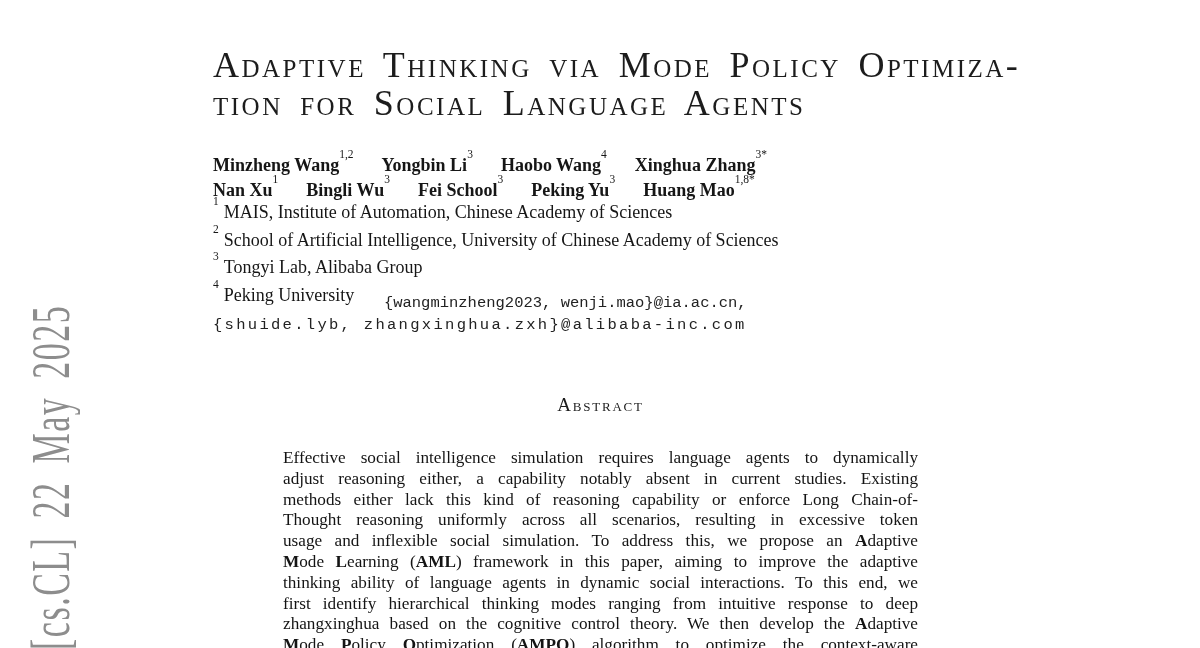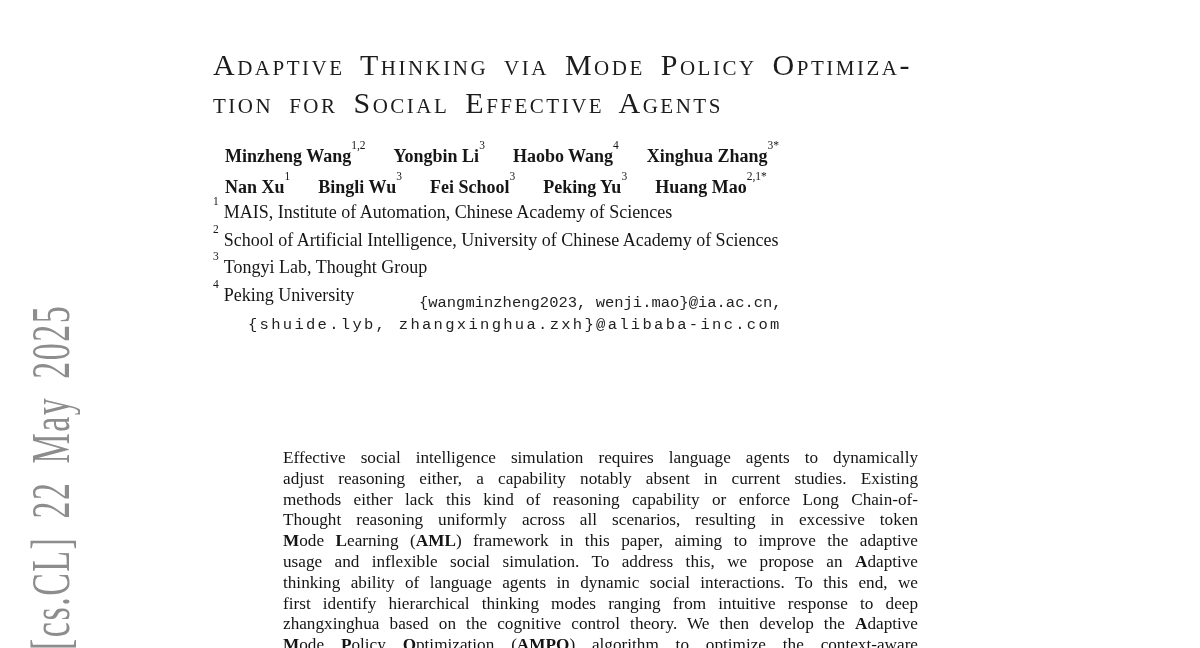--- a/index.html
+++ b/index.html
@@ -11,83 +11,84 @@
     position:absolute;left:34px;top:300px;height:350px;width:34px;
     writing-mode:vertical-rl;line-height:1;
     transform:scaleX(1.6) rotate(180deg);transform-origin:center center;
     font-family:"Liberation Serif",serif;
     font-size:34px;letter-spacing:1.5px;word-spacing:8px;
     color:#8d8d8d;white-space:nowrap;
   }
 
   
   .title{position:absolute;left:213px;top:46px;width:860px;
-    font-size:30px;line-height:38px;font-variant:small-caps;
+    font-size:36px;line-height:38px;font-variant:small-caps;
     letter-spacing:2.5px;word-spacing:6px;color:#1c1c1c;white-space:nowrap;}
 
   
-  .authors{position:absolute;left:213px;top:138px;width:700px;
-    font-size:18px;line-height:26px;font-weight:700;white-space:nowrap;margin-left:12px;}
+  .authors{position:absolute;left:213px;top:150px;width:700px;
+    font-size:18px;line-height:20px;font-weight:700;white-space:nowrap;}
   .author{display:inline-block;margin-right:28px;}
   .author sup,.affil sup{font-weight:400;font-size:11.5px;position:relative;top:-6px;}
 
   
   .affils{position:absolute;left:213px;top:196px;font-size:18px;line-height:22.5px;}
   .affil sup{margin-right:5px;}
 
   
   .emails{position:absolute;left:213px;top:292px;
     font-family:"Liberation Mono","DejaVu Sans Mono",monospace;
     font-size:15.5px;line-height:22px;color:#222222;white-space:nowrap;text-align:right;}
-  .emails .l2{letter-spacing:2.3px;margin-left:35px;}
+  .emails .l2{letter-spacing:2.3px;}
 
   
   .abs-head{position:absolute;left:283px;top:394px;width:635px;text-align:center;
     font-size:19px;font-variant:small-caps;letter-spacing:1.8px;color:#1c1c1c;}
   .abs-body{position:absolute;left:283px;top:448px;width:635px;
     font-size:17.2px;line-height:20.8px;color:#141414;}
   .aline{text-align:justify;text-align-last:justify;white-space:nowrap;height:20.8px;overflow:visible;}
   .bseg{font-weight:700;}
 </style>
 </head>
 <body>
 
 <div class="page">
 
   <div class="stamp">[cs.CL] 22 May 2025</div>
 
   <div class="title">
     <div>Adaptive Thinking via Mode Policy Optimiza-</div>
-    <div>tion for Social Effective Agents</div>
+    <div>tion for Social Language Agents</div>
   </div>
 
   <div class="authors">
     <div><span class="author"><span>Minzheng Wang</span><sup>1,2</sup></span><span class="author"><span>Yongbin Li</span><sup>3</sup></span><span class="author"><span>Haobo Wang</span><sup>4</sup></span><span class="author"><span>Xinghua Zhang</span><sup>3*</sup></span></div>
-    <div><span class="author"><span>Nan Xu</span><sup>1</sup></span><span class="author"><span>Bingli Wu</span><sup>3</sup></span><span class="author"><span>Fei School</span><sup>3</sup></span><span class="author"><span>Peking Yu</span><sup>3</sup></span><span class="author"><span>Huang Mao</span><sup>2,1*</sup></span></div>
+    <div><span class="author"><span>Nan Xu</span><sup>1</sup></span><span class="author"><span>Bingli Wu</span><sup>3</sup></span><span class="author"><span>Fei School</span><sup>3</sup></span><span class="author"><span>Peking Yu</span><sup>3</sup></span><span class="author"><span>Huang Mao</span><sup>1,8*</sup></span></div>
   </div>
 
   <div class="affils">
     <div class="affil"><sup>1</sup><span>MAIS, Institute of Automation, Chinese Academy of Sciences</span></div>
     <div class="affil"><sup>2</sup><span>School of Artificial Intelligence, University of Chinese Academy of Sciences</span></div>
-    <div class="affil"><sup>3</sup><span>Tongyi Lab, Thought Group</span></div>
+    <div class="affil"><sup>3</sup><span>Tongyi Lab, Alibaba Group</span></div>
     <div class="affil"><sup>4</sup><span>Peking University</span></div>
   </div>
 
   <div class="emails">
     <div class="l1">{wangminzheng2023, wenji.mao}@ia.ac.cn,</div>
     <div class="l2">{shuide.lyb, zhangxinghua.zxh}@alibaba-inc.com</div>
   </div>
 
+  <div class="abs-head">Abstract</div>
 
   <div class="abs-body">
     <div class="aline"><span>Effective social intelligence simulation requires language agents to dynamically</span></div>
     <div class="aline"><span>adjust reasoning either, a capability notably absent in current studies. Existing</span></div>
     <div class="aline"><span>methods either lack this kind of reasoning capability or enforce Long Chain-of-</span></div>
     <div class="aline"><span>Thought reasoning uniformly across all scenarios, resulting in excessive token</span></div>
+    <div class="aline"><span>usage and inflexible social simulation. To address this, we propose an </span><span class="bseg">A</span><span>daptive</span></div>
     <div class="aline"><span class="bseg">M</span><span>ode </span><span class="bseg">L</span><span>earning (</span><span class="bseg">AML</span><span>) framework in this paper, aiming to improve the adaptive</span></div>
-    <div class="aline"><span>usage and inflexible social simulation. To address this, we propose an </span><span class="bseg">A</span><span>daptive</span></div>
     <div class="aline"><span>thinking ability of language agents in dynamic social interactions. To this end, we</span></div>
     <div class="aline"><span>first identify hierarchical thinking modes ranging from intuitive response to deep</span></div>
     <div class="aline"><span>zhangxinghua based on the cognitive control theory. We then develop the </span><span class="bseg">A</span><span>daptive</span></div>
     <div class="aline"><span class="bseg">M</span><span>ode </span><span class="bseg">P</span><span>olicy </span><span class="bseg">O</span><span>ptimization (</span><span class="bseg">AMPO</span><span>) algorithm to optimize the context-aware</span></div>
   </div>
 
 </div>
 
 </body></html>

